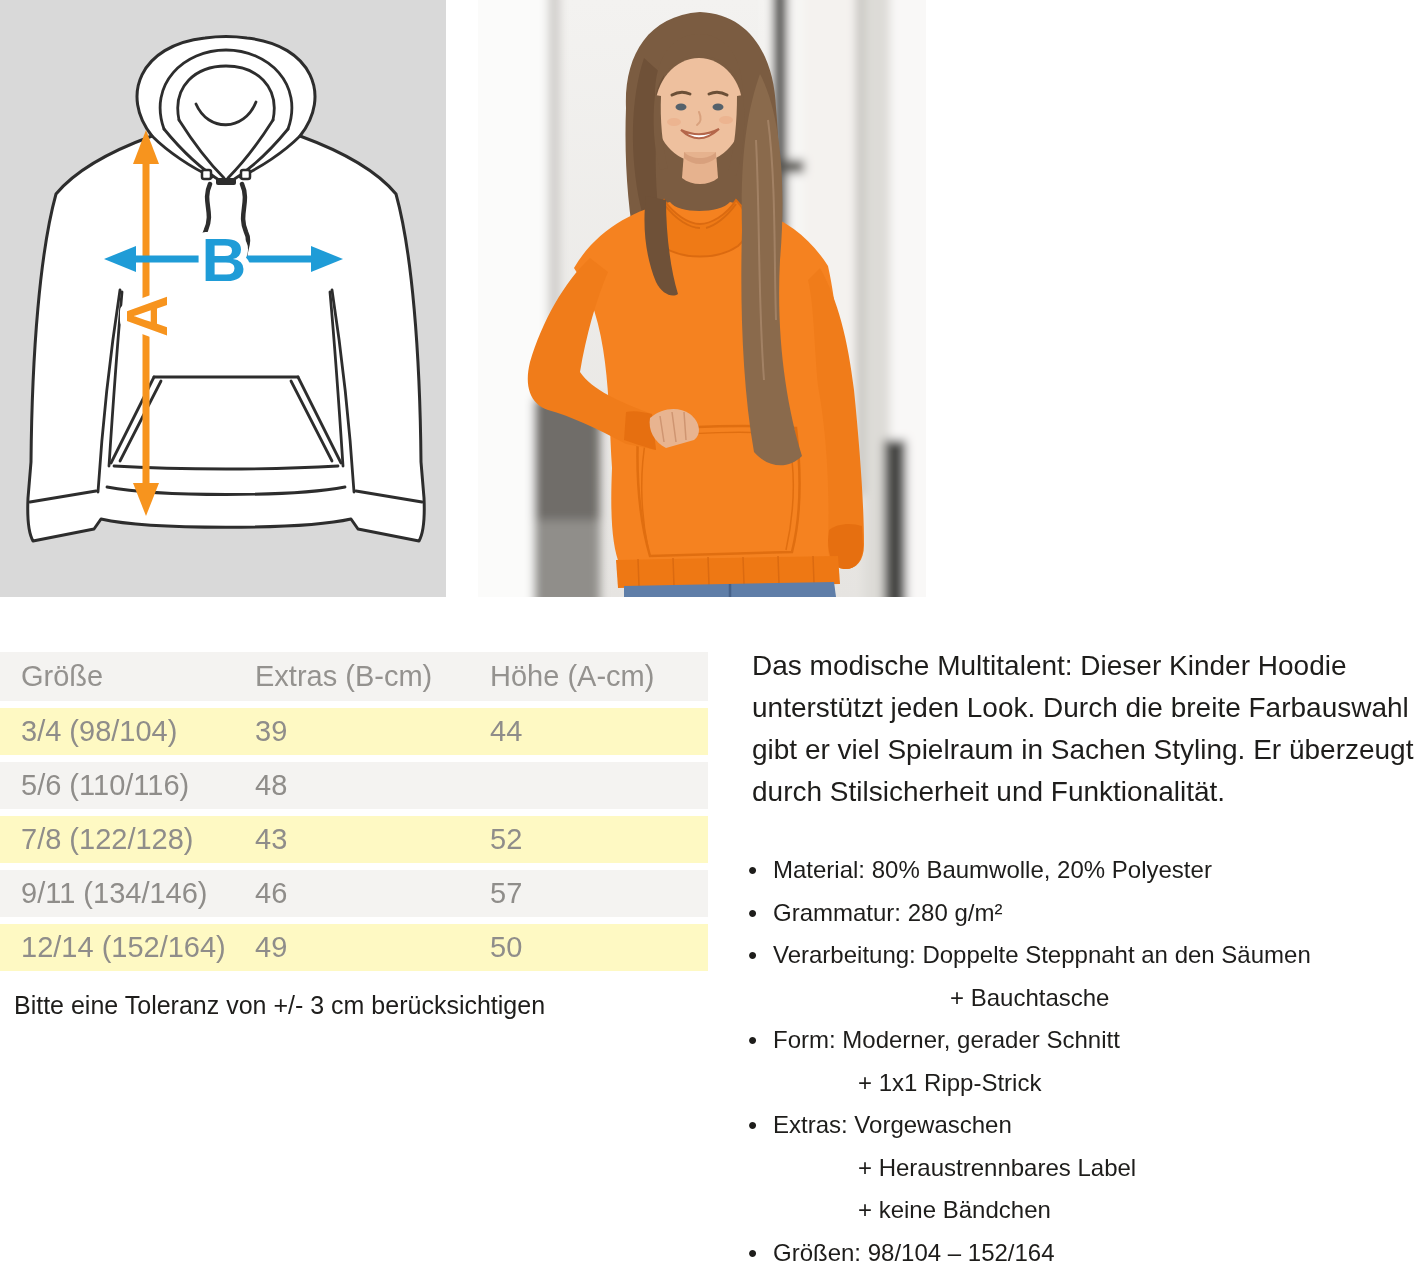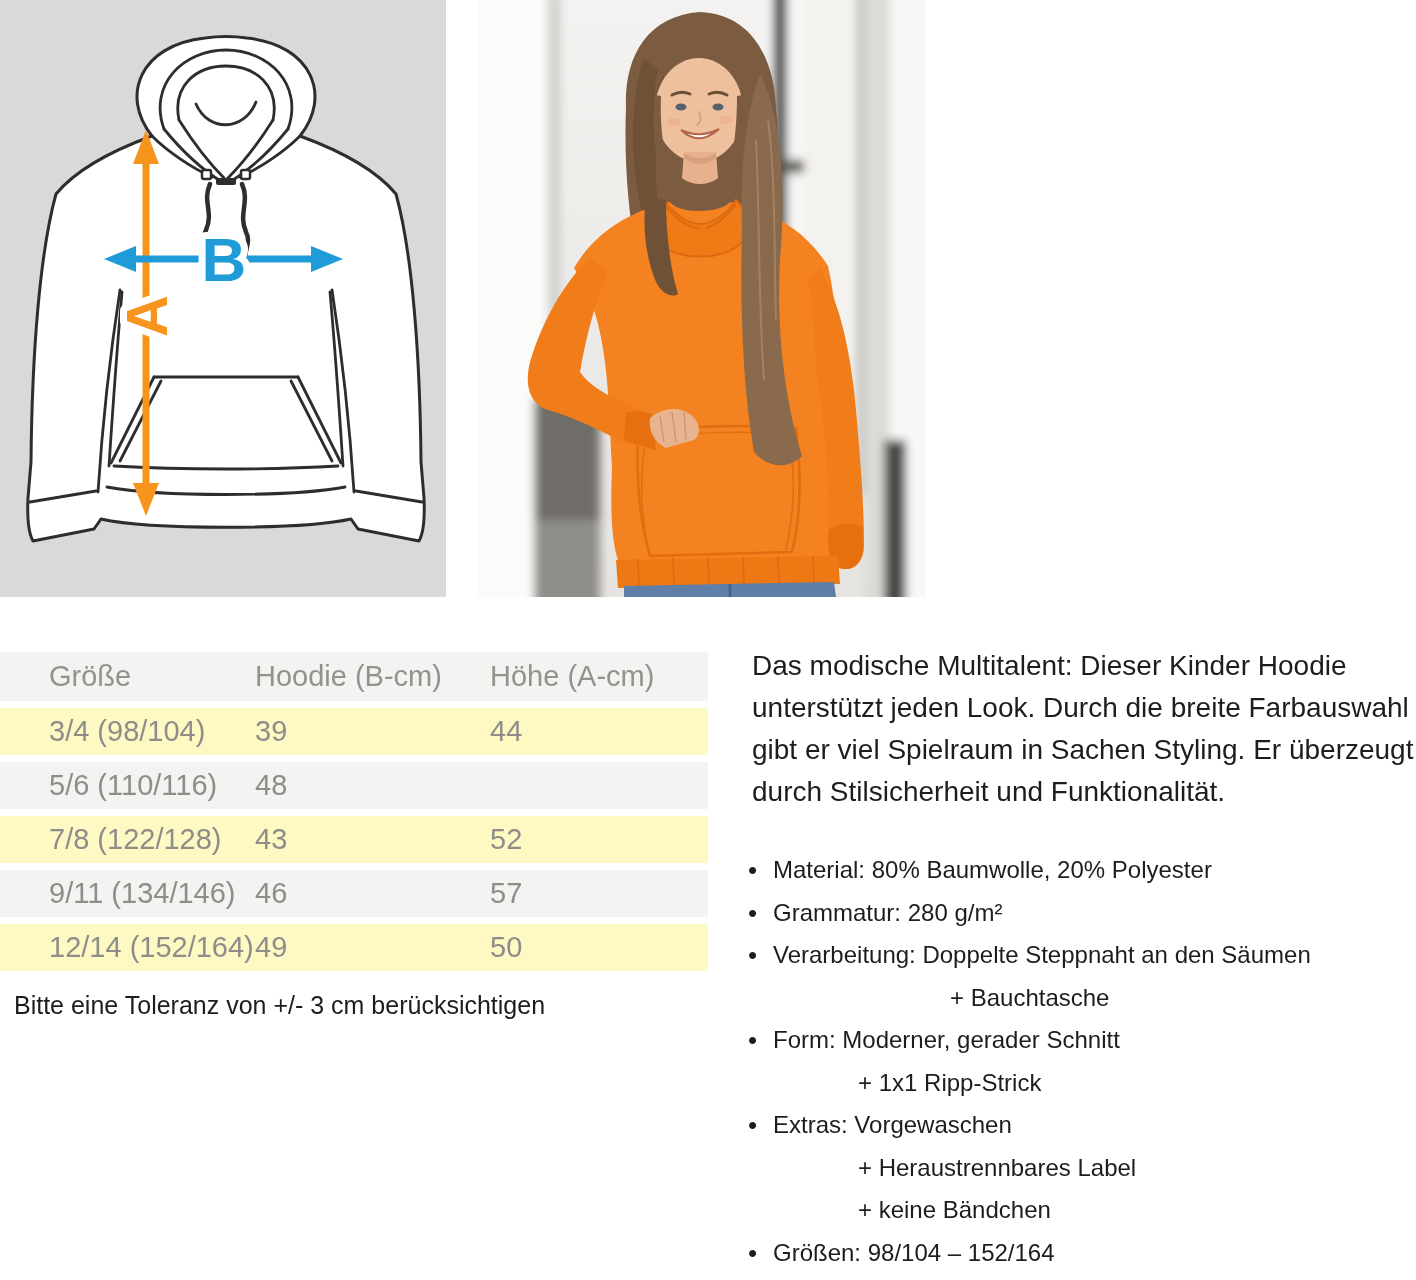--- a/index.html
+++ b/index.html
@@ -14,21 +14,21 @@
   .photo{position:absolute;left:478px;top:0;width:448px;height:597px;}
   .photo svg{display:block;}
 
   
   .size-table{position:absolute;left:0;top:652px;width:708px;}
   .trow{display:grid;grid-template-columns:255px 235px 1fr;align-items:center;
         height:47px;margin-bottom:7px;font-size:29px;color:#8F8D8A;}
   .trow.header{height:49px;color:#94928F;}
   .band-light{background:#F4F3F1;}
   .band-dark{background:#fef9c3;}
-  .cell-1{padding-left:49px;}
+  .cell-1{padding-left:21px;}
 
   .tolerance{position:absolute;left:14px;top:991px;font-size:25px;color:#1E1D1B;}
 
   
   .description{position:absolute;left:752px;top:645px;width:678px;color:#1E1D1B;}
   .intro{margin:0;font-size:28px;line-height:42px;}
   .feature-list{margin:36px 0 0 -7px;padding:0;list-style:none;font-size:24px;}
   .fline{position:relative;line-height:42.5px;padding-left:28px;}
   .fline.bullet::before{content:"\2022";position:absolute;left:3px;top:0;
         font-size:26px;color:#1E1D1B;}
@@ -201,21 +201,21 @@
                  C 264 384 262 300 264 230 C 262 152 270 108 282 74 Z" fill="#8A6A4C"></path>
         <path d="M 290 120 C 298 180 296 260 298 320 M 278 140 C 282 220 280 300 286 380" stroke="#A8876A" stroke-width="2" fill="none" opacity="0.8"></path>
         <path d="M 168 196 C 164 228 168 258 178 282 C 184 294 194 298 200 294 C 192 268 188 232 188 200 Z" fill="#6F5138"></path>
       </g>
     </svg>
   </div>
 
   <div class="size-table">
     <div class="trow header band-light">
       <div class="cell-1">Größe</div>
-      <div>Hoodie (B-cm)</div>
+      <div>Extras (B-cm)</div>
       <div>Höhe (A-cm)</div>
     </div>
     <div class="trow band-dark">
       <div class="cell-1">3/4 (98/104)</div>
       <div>39</div>
       <div>44</div>
     </div>
     <div class="trow band-light">
       <div class="cell-1">5/6 (110/116)</div>
       <div>48</div>

